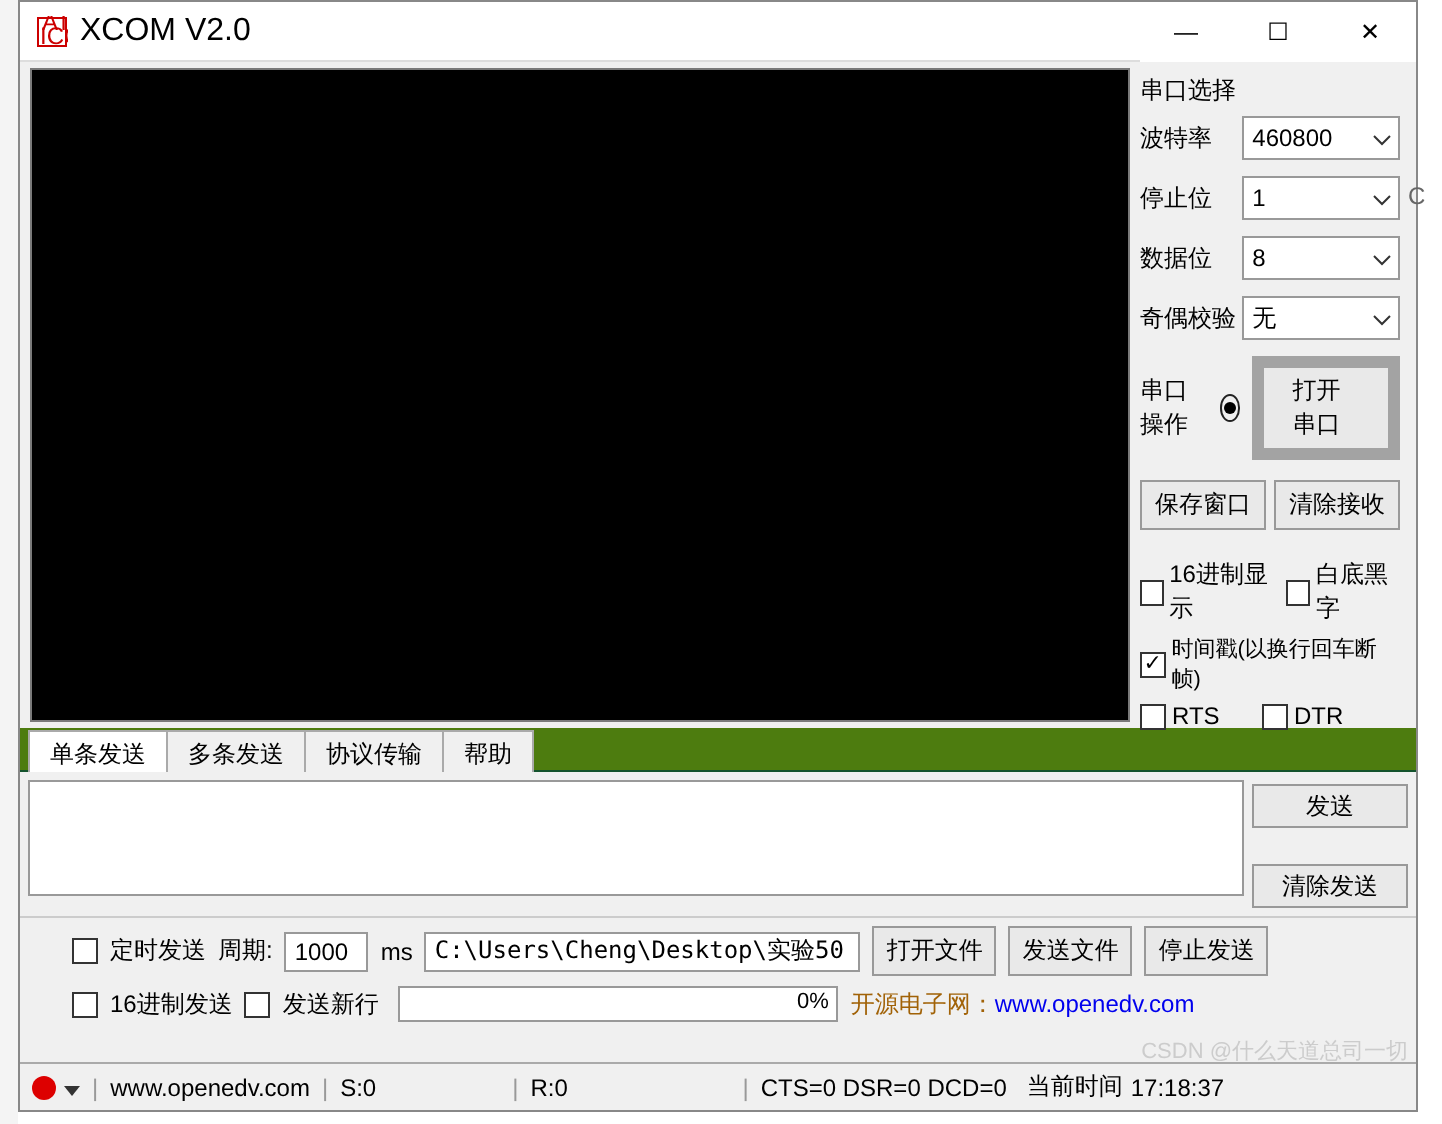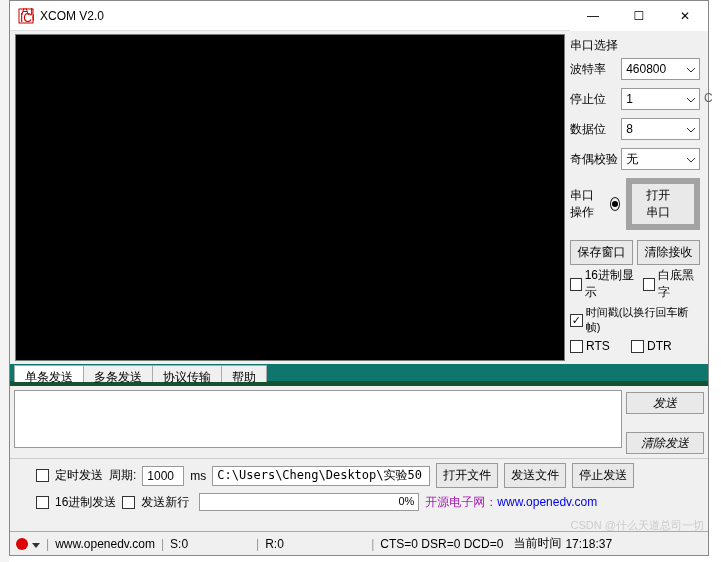--- a/index.html
+++ b/index.html
@@ -1,57 +1,57 @@
 <!DOCTYPE html>
 <html><head>
 <meta charset="utf-8">
 <style>
 * { box-sizing: border-box; margin: 0; padding: 0; font-family: "Microsoft YaHei", "SimSun", sans-serif; font-size: 12px; }
 body { background: #fff; width: 721px; height: 562px; overflow: hidden; }
 .win { width: 700px; height: 556px; margin-left: 9px; margin-top: 0; background: #f0f0f0; border: 1px solid #888; position: relative; }
 .title-bar { height: 30px; background: #fff; display: flex; align-items: center; border-bottom: 1px solid #ddd; }
 .app-icon { width: 16px; height: 16px; margin-left: 8px; margin-right: 6px; display: inline-block; }
 .app-icon svg { width: 16px; height: 16px; }
-.title { flex: 1; font-size: 12px; }
+.title { flex: 1; font-size: 16px; }
 .win-btn { width: 46px; height: 30px; display: flex; align-items: center; justify-content: center; font-size: 12px; background: #fff; }
 .content { display: flex; height: 333px; }
 .terminal { flex: 1; margin: 3px 3px 3px 5px; background: #000; border: 1px solid #7a7a7a; }
 .side { width: 140px; padding: 6px 8px 0 2px; }
 .side-label { margin-bottom: 4px; display: block; }
 .combo { width: 132px; height: 22px; border: 1px solid #999; background: #fff; display: flex; align-items: center; padding: 0 4px; margin-bottom: 8px; font-family: Consolas, monospace; font-size: 11px; position: relative; }
 .combo-arrow { position: absolute; right: 3px; }
 .combo-arrow svg { width: 10px; height: 6px; }
 .row { display: flex; align-items: center; margin-bottom: 8px; }
 .row-label { width: 52px; }
 .combo.small { width: 80px; margin-bottom: 0; font-family: inherit; font-size: 12px; }
 .op-row { display: flex; align-items: center; gap: 6px; margin-bottom: 10px; }
 .radio-dot { width: 14px; height: 14px; border: 1px solid #222; border-radius: 50%; display: inline-flex; align-items: center; justify-content: center; }
 .radio-dot::after { content: ''; width: 6px; height: 6px; background: #000; border-radius: 50%; }
 .op-btn { border: 6px solid #a3a3a3; background: #e9e9e9; padding: 3px 14px; }
-.btn-row { display: flex; gap: 4px; margin-bottom: 2px; align-items: flex-end; }
+.btn-row { display: flex; gap: 4px; margin-bottom: 14px; align-items: flex-end; }
 .btn { border: 1px solid #999; background: #e9e9e9; padding: 3px 0; text-align: center; flex: 1; font-size: 12px; }
 .chk-row { display: flex; align-items: center; gap: 3px; margin-bottom: 4px; }
 .chk { width: 13px; height: 13px; border: 1px solid #333; background: #fff; display: inline-flex; align-items: center; justify-content: center; font-size: 10px; }
 .chk.checked::after { content: '✓'; font-size: 11px; line-height: 1; }
-.tabs { height: 22px; border-bottom: 5px solid #14532d; background: #0f766e; display: flex; padding-left: 4px; margin-top: 0; }
+.tabs { height: 22px; border-bottom: 1px solid #14532d; background: #4d7c0f; display: flex; padding-left: 4px; margin-top: 0; }
 .tab { padding: 3px 10px 2px; border: 1px solid #aaa; border-bottom: none; background: #f0f0f0; margin-right: -1px; position: relative; top: 1px; }
 .tab.active { background: #fff; }
 .send-area { padding: 4px; display: flex; gap: 4px; }
 .send-text { flex: 1; height: 58px; border: 1px solid #999; background: #fff; }
-.send-btns { width: 78px; display: flex; flex-direction: column; gap: 18px; padding-top: 2px; font-style: italic; }
+.send-btns { width: 78px; display: flex; flex-direction: column; gap: 18px; padding-top: 2px; }
 .send-btn { border: 1px solid #999; background: #e9e9e9; height: 22px; display: flex; align-items: center; justify-content: center; }
 .opts { padding: 4px 6px; border-top: 1px solid #ccc; }
 .opts-row { display: flex; align-items: center; gap: 6px; margin-bottom: 5px; padding-left: 20px; }
 .inp { border: 1px solid #999; background: #fff; height: 20px; padding: 0 4px; display: inline-flex; align-items: center; }
 .path-inp { width: 218px; font-family: "SimSun", monospace; overflow: hidden; white-space: nowrap; }
 .period-inp { width: 42px; }
 .prog { width: 220px; height: 18px; border: 1px solid #999; background: #fff; position: relative; margin-left: 4px; }
 .prog-text { position: absolute; right: 4px; top: 1px; font-size: 11px; }
 .link { color: #0000ee; }
-.link .red { color: #a21caf; }
+.link .red { color: #a16207; }
 .status { height: 24px; border-top: 1px solid #aaa; background: #f0f0f0; display: flex; align-items: center; padding: 0 6px; gap: 4px; position: absolute; bottom: 0; left: 0; right: 0; }
 .rec-dot { width: 12px; height: 12px; background: #d00; border-radius: 50%; }
 .drop-arrow svg { width: 8px; height: 5px; }
 .status-sep { color: #999; margin: 0 2px; }
 .watermark { position: absolute; right: 4px; bottom: 22px; color: #ccc; font-size: 11px; pointer-events: none; }
 .fake-el { position: absolute; right: -6px; top: 90px; width: 10px; color: #666; }
 
 .left-edge { position: absolute; left: 0; top: 0; width: 9px; height: 562px; background: #f4f4f4; z-index: -1; }
 </style>
 </head>

